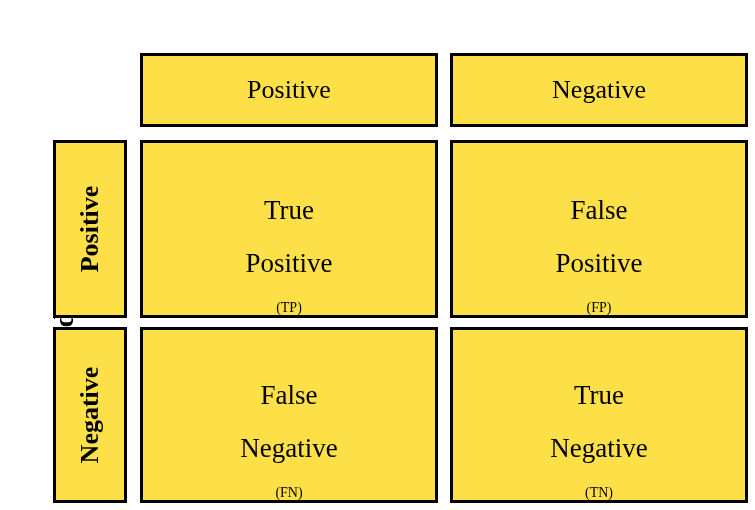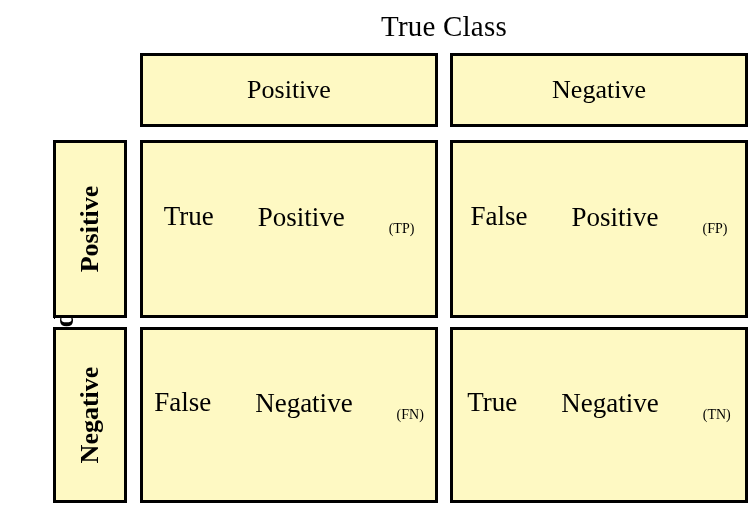--- a/index.html
+++ b/index.html
@@ -55,21 +55,21 @@
     letter-spacing: 0.3px;
     white-space: nowrap;
     transform: rotate(-90deg);
     transform-origin: center center;
   }
 
   
   .box {
     position: absolute;
     border: 3px solid #000000;
-    background: #fef9c3;
+    background: #fde047;
     box-sizing: border-box;
   }
 
   
   .col-header {
     top: 53px;
     height: 74px;
     display: flex;
     align-items: center;
     justify-content: center;
@@ -97,24 +97,23 @@
     transform: rotate(-90deg);
     transform-origin: center center;
     line-height: 1;
   }
   #row-header-0 { top: 140px; height: 178px; }
   #row-header-1 { top: 327px; height: 176px; }
 
   
   .quadrant {
     display: flex;
-    flex-direction: row;
+    flex-direction: column;
     align-items: center;
-    justify-content: center;
-    gap: 44px;
+    justify-content: flex-end;
   }
   .quadrant .term-line-1,
   .quadrant .term-line-2 {
     font-size: 27px;
     font-weight: 400;
     line-height: 1;
     white-space: nowrap;
   }
   .quadrant .term-line-1 { margin-bottom: 26px; }
   .quadrant .term-line-2 { margin-bottom: 24px; }
@@ -128,21 +127,20 @@
   #cell-0-0 { left: 140px; top: 140px; width: 298px; height: 178px; }
   #cell-0-1 { left: 450px; top: 140px; width: 298px; height: 178px; }
   #cell-1-0 { left: 140px; top: 327px; width: 298px; height: 176px; }
   #cell-1-1 { left: 450px; top: 327px; width: 298px; height: 176px; }
 </style>
 </head>
 <body>
 
 <div id="matrix-figure">
 
-  <div class="axis-title-top">True Class</div>
 
   <div class="axis-title-left">Predicted Class</div>
 
   <div class="box col-header" id="col-header-0">
     <span class="label">Positive</span>
   </div>
 
   <div class="box col-header" id="col-header-1">
     <span class="label">Negative</span>
   </div>

